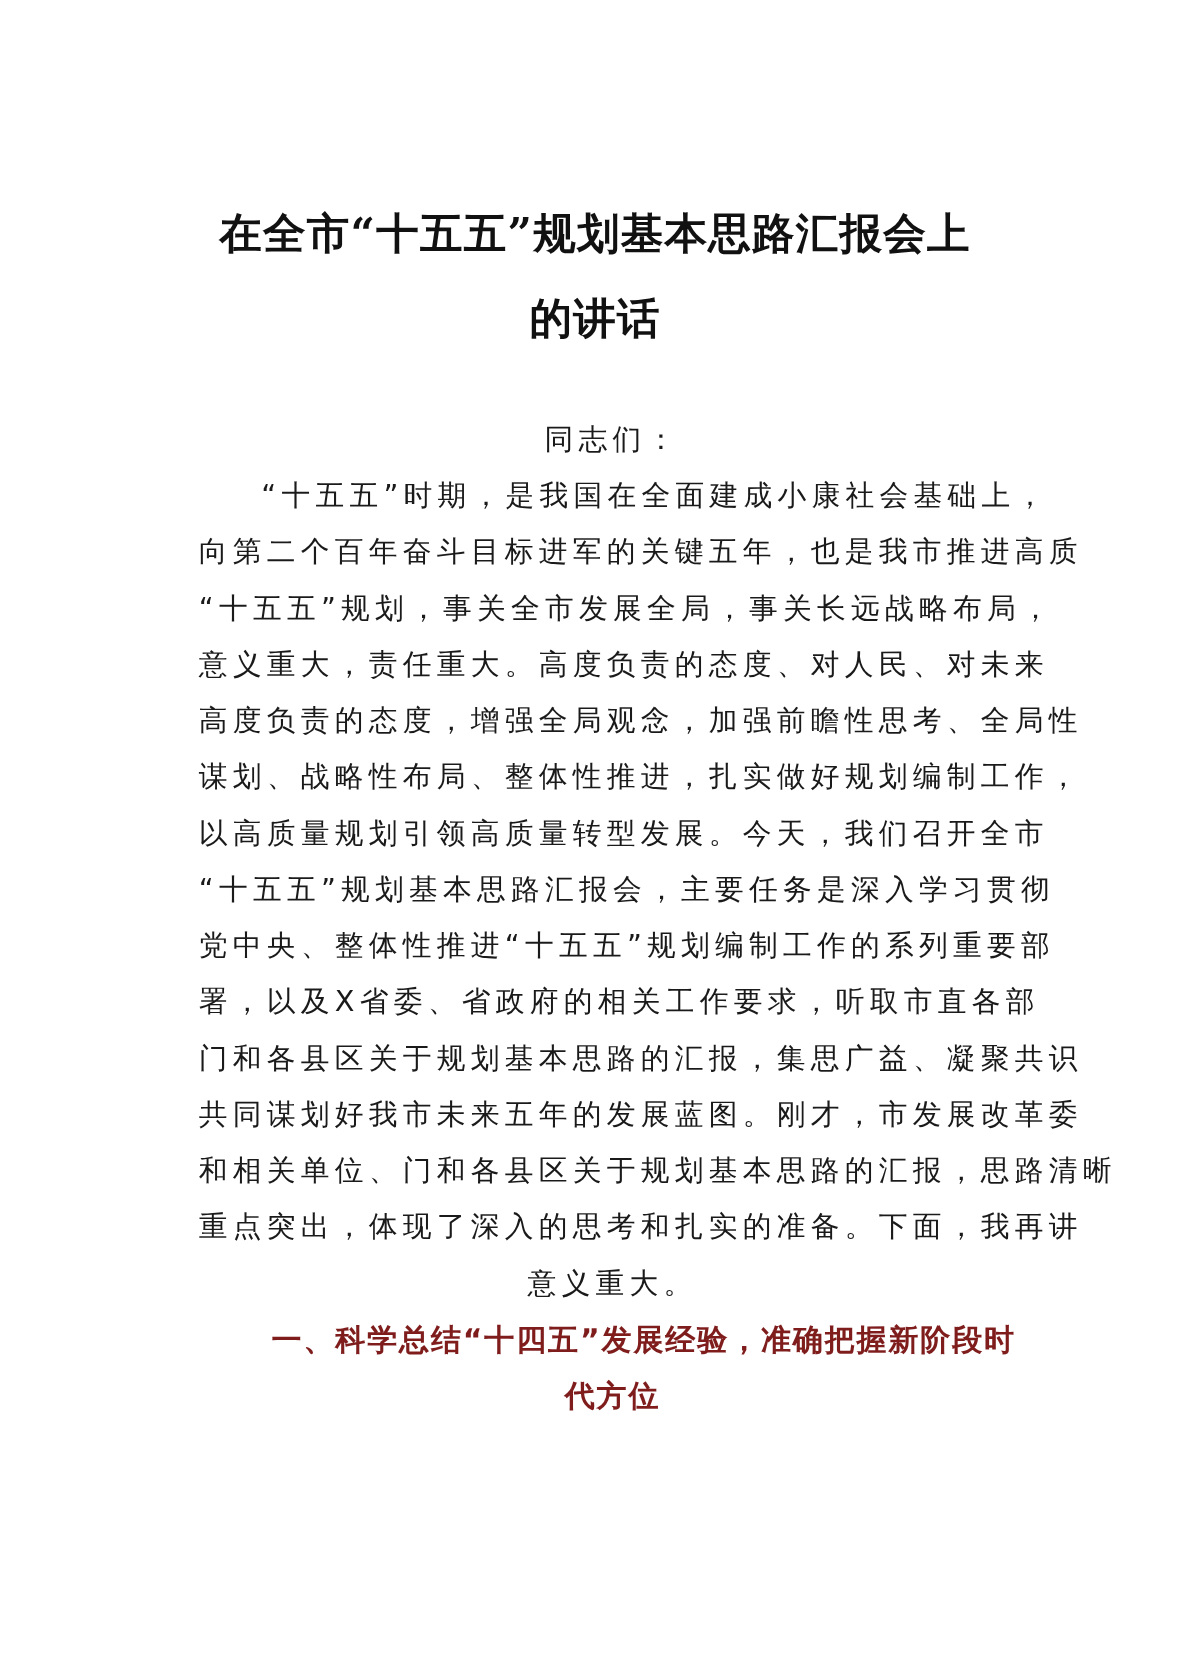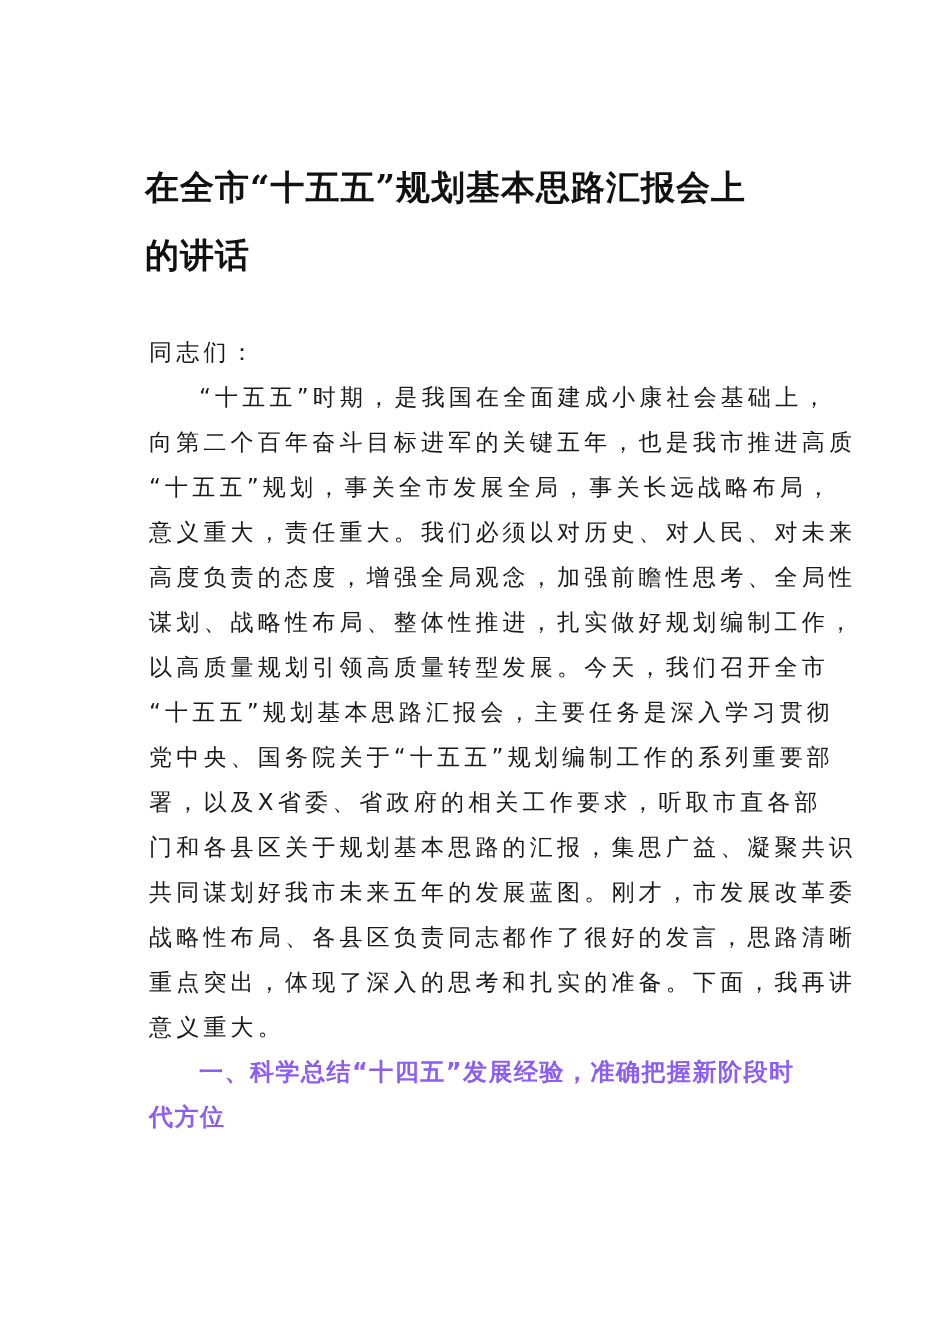--- a/index.html
+++ b/index.html
@@ -11,80 +11,81 @@
     width: 950px;
     height: 1344px;
     position: relative;
     overflow: hidden;
     color: #111111;
   }
   .title {
     position: absolute;
     left: 145px;
     width: 662px;
-    text-align: left;
+    text-align: center;
     font-family: "DejaVu Serif", "Liberation Serif", serif;
     font-weight: bold;
     font-size: 34px;
     line-height: 70px;
     letter-spacing: 1px;
     color: #111;
   }
   .title-line1 { top: 152px; }
   .title-line2 { top: 220px; }
   .body-text {
     position: absolute;
-    left: 149px;
+    left: 159px;
     width: 662px;
     font-family: "DejaVu Sans", "Liberation Sans", sans-serif;
     font-size: 23px;
     line-height: 45px;
     letter-spacing: 4.2px;
     color: #1a1a1a;
+    text-align: center;
   }
   .line {
     display: block;
     white-space: nowrap;
     height: 45px;
   }
   .indent { padding-left: 50px; }
   .heading {
     font-family: "DejaVu Sans", "Liberation Sans", sans-serif;
     font-weight: bold;
     font-size: 24px;
     letter-spacing: 1.5px;
     line-height: 45px;
-    color: #8b5cf6;
+    color: #7f1d1d;
   }
 </style>
 </head>
 <body>
 
 <div>
 
   <div class="title title-line1">在全市“十五五”规划基本思路汇报会上</div>
   <div class="title title-line2">的讲话</div>
 
   <div class="body-text" style="top:330px;">
     <span class="line">同志们：</span>
 
     <div>
       <span class="line indent">“十五五”时期，是我国在全面建成小康社会基础上，</span>
       <span class="line">向第二个百年奋斗目标进军的关键五年，也是我市推进高质</span>
       <span class="line">“十五五”规划，事关全市发展全局，事关长远战略布局，</span>
-      <span class="line">意义重大，责任重大。我们必须以对历史、对人民、对未来</span>
+      <span class="line">意义重大，责任重大。高度负责的态度、对人民、对未来</span>
       <span class="line">高度负责的态度，增强全局观念，加强前瞻性思考、全局性</span>
       <span class="line">谋划、战略性布局、整体性推进，扎实做好规划编制工作，</span>
       <span class="line">以高质量规划引领高质量转型发展。今天，我们召开全市</span>
       <span class="line">“十五五”规划基本思路汇报会，主要任务是深入学习贯彻</span>
-      <span class="line">党中央、国务院关于“十五五”规划编制工作的系列重要部</span>
+      <span class="line">党中央、整体性推进“十五五”规划编制工作的系列重要部</span>
       <span class="line">署，以及X省委、省政府的相关工作要求，听取市直各部</span>
       <span class="line">门和各县区关于规划基本思路的汇报，集思广益、凝聚共识</span>
       <span class="line">共同谋划好我市未来五年的发展蓝图。刚才，市发展改革委</span>
-      <span class="line">战略性布局、各县区负责同志都作了很好的发言，思路清晰</span>
+      <span class="line">和相关单位、门和各县区关于规划基本思路的汇报，思路清晰</span>
       <span class="line">重点突出，体现了深入的思考和扎实的准备。下面，我再讲</span>
       <span class="line">意义重大。</span>
     </div>
 
     <div>
       <span class="line indent heading">一、科学总结“十四五”发展经验，准确把握新阶段时</span>
       <span class="line heading">代方位</span>
     </div>
 
   </div>

